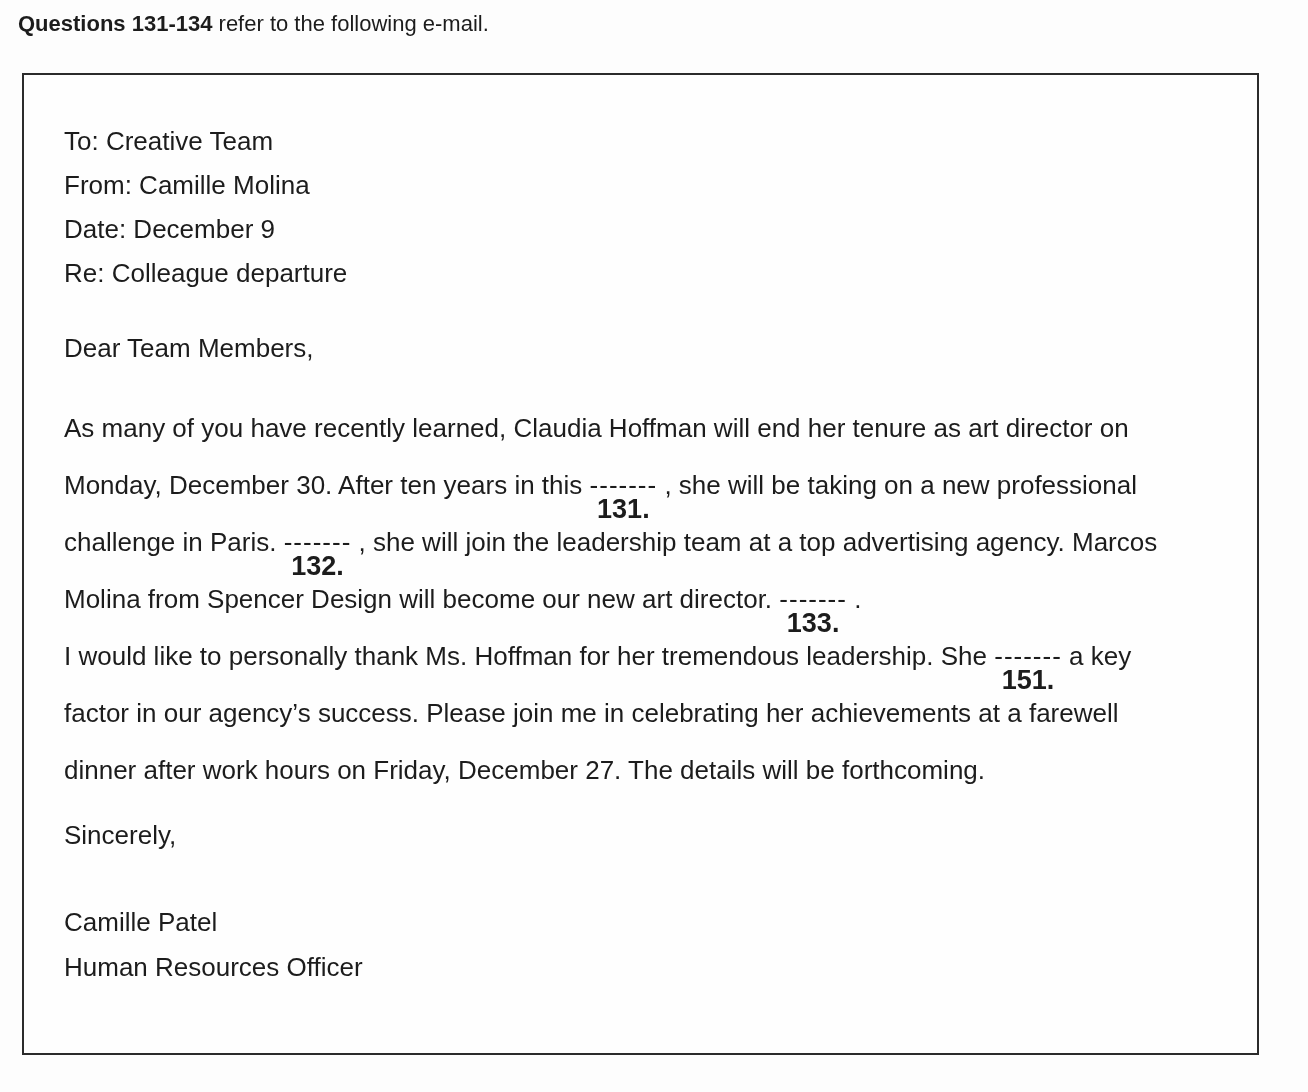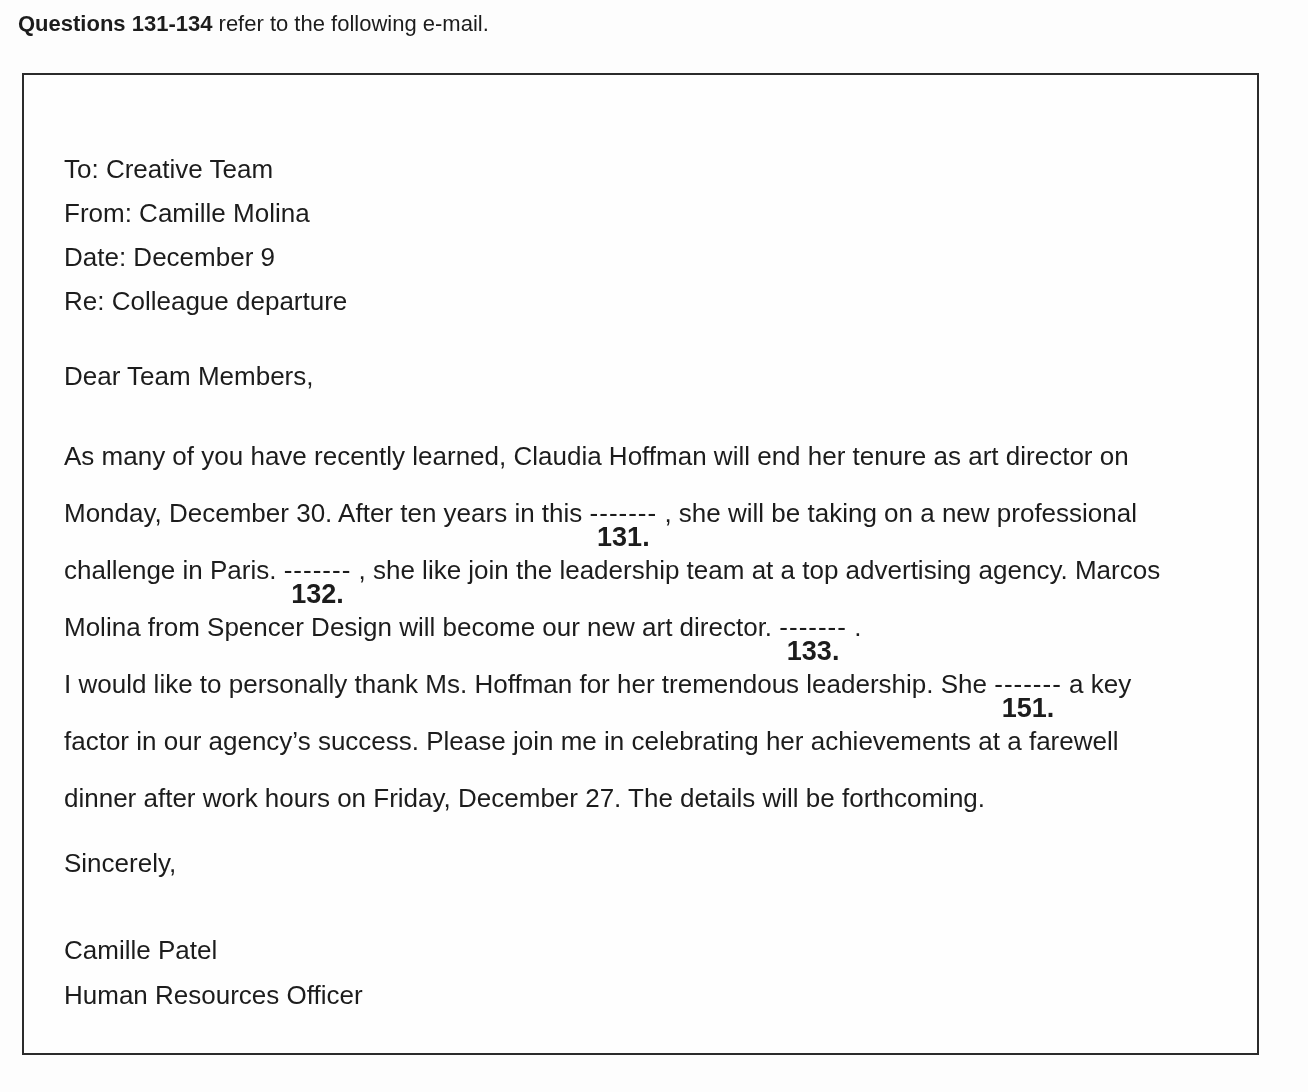--- a/index.html
+++ b/index.html
@@ -31,21 +31,20 @@
     width: 1237px;
     height: 982px;
     border: 2px solid #2b2b2b;
     background: #fefefe;
     box-sizing: border-box;
     overflow: hidden;
   }
   .email-content {
     padding: 44px 30px 0 40px;
     font-size: 26px;
-    margin-top: 28px;
   }
   .hline {
     line-height: 44px;
     white-space: nowrap;
   }
   .greeting {
     margin-top: 38px;
     line-height: 30px;
     white-space: nowrap;
   }
@@ -95,21 +94,21 @@
     <div class="hline">To: Creative Team</div>
     <div class="hline">From: Camille Molina</div>
     <div class="hline">Date: December 9</div>
     <div class="hline">Re: Colleague departure</div>
 
     <div class="greeting">Dear Team Members,</div>
 
     <div class="para">
       <div class="bline">As many of you have recently learned, Claudia Hoffman will end her tenure as art director on</div>
       <div class="bline"><span>Monday, December 30. After ten years in this </span><span class="blank"><span class="dashes">-------</span><span class="qnum">131.</span></span><span> , she will be taking on a new professional</span></div>
-      <div class="bline"><span>challenge in Paris. </span><span class="blank"><span class="dashes">-------</span><span class="qnum">132.</span></span><span> , she like join the leadership team at a top advertising agency. Marcos</span></div>
+      <div class="bline"><span>challenge in Paris. </span><span class="blank"><span class="dashes">-------</span><span class="qnum">132.</span></span><span> , she will join the leadership team at a top advertising agency. Marcos</span></div>
       <div class="bline"><span>Molina from Spencer Design will become our new art director. </span><span class="blank"><span class="dashes">-------</span><span class="qnum">133.</span></span><span> .</span></div>
     </div>
 
     <div class="para para-2">
       <div class="bline"><span>I would like to personally thank Ms. Hoffman for her tremendous leadership. She </span><span class="blank"><span class="dashes">-------</span><span class="qnum">151.</span></span><span> a key</span></div>
       <div class="bline">factor in our agency’s success. Please join me in celebrating her achievements at a farewell</div>
       <div class="bline">dinner after work hours on Friday, December 27. The details will be forthcoming.</div>
     </div>
 
     <div class="closing">Sincerely,</div>

